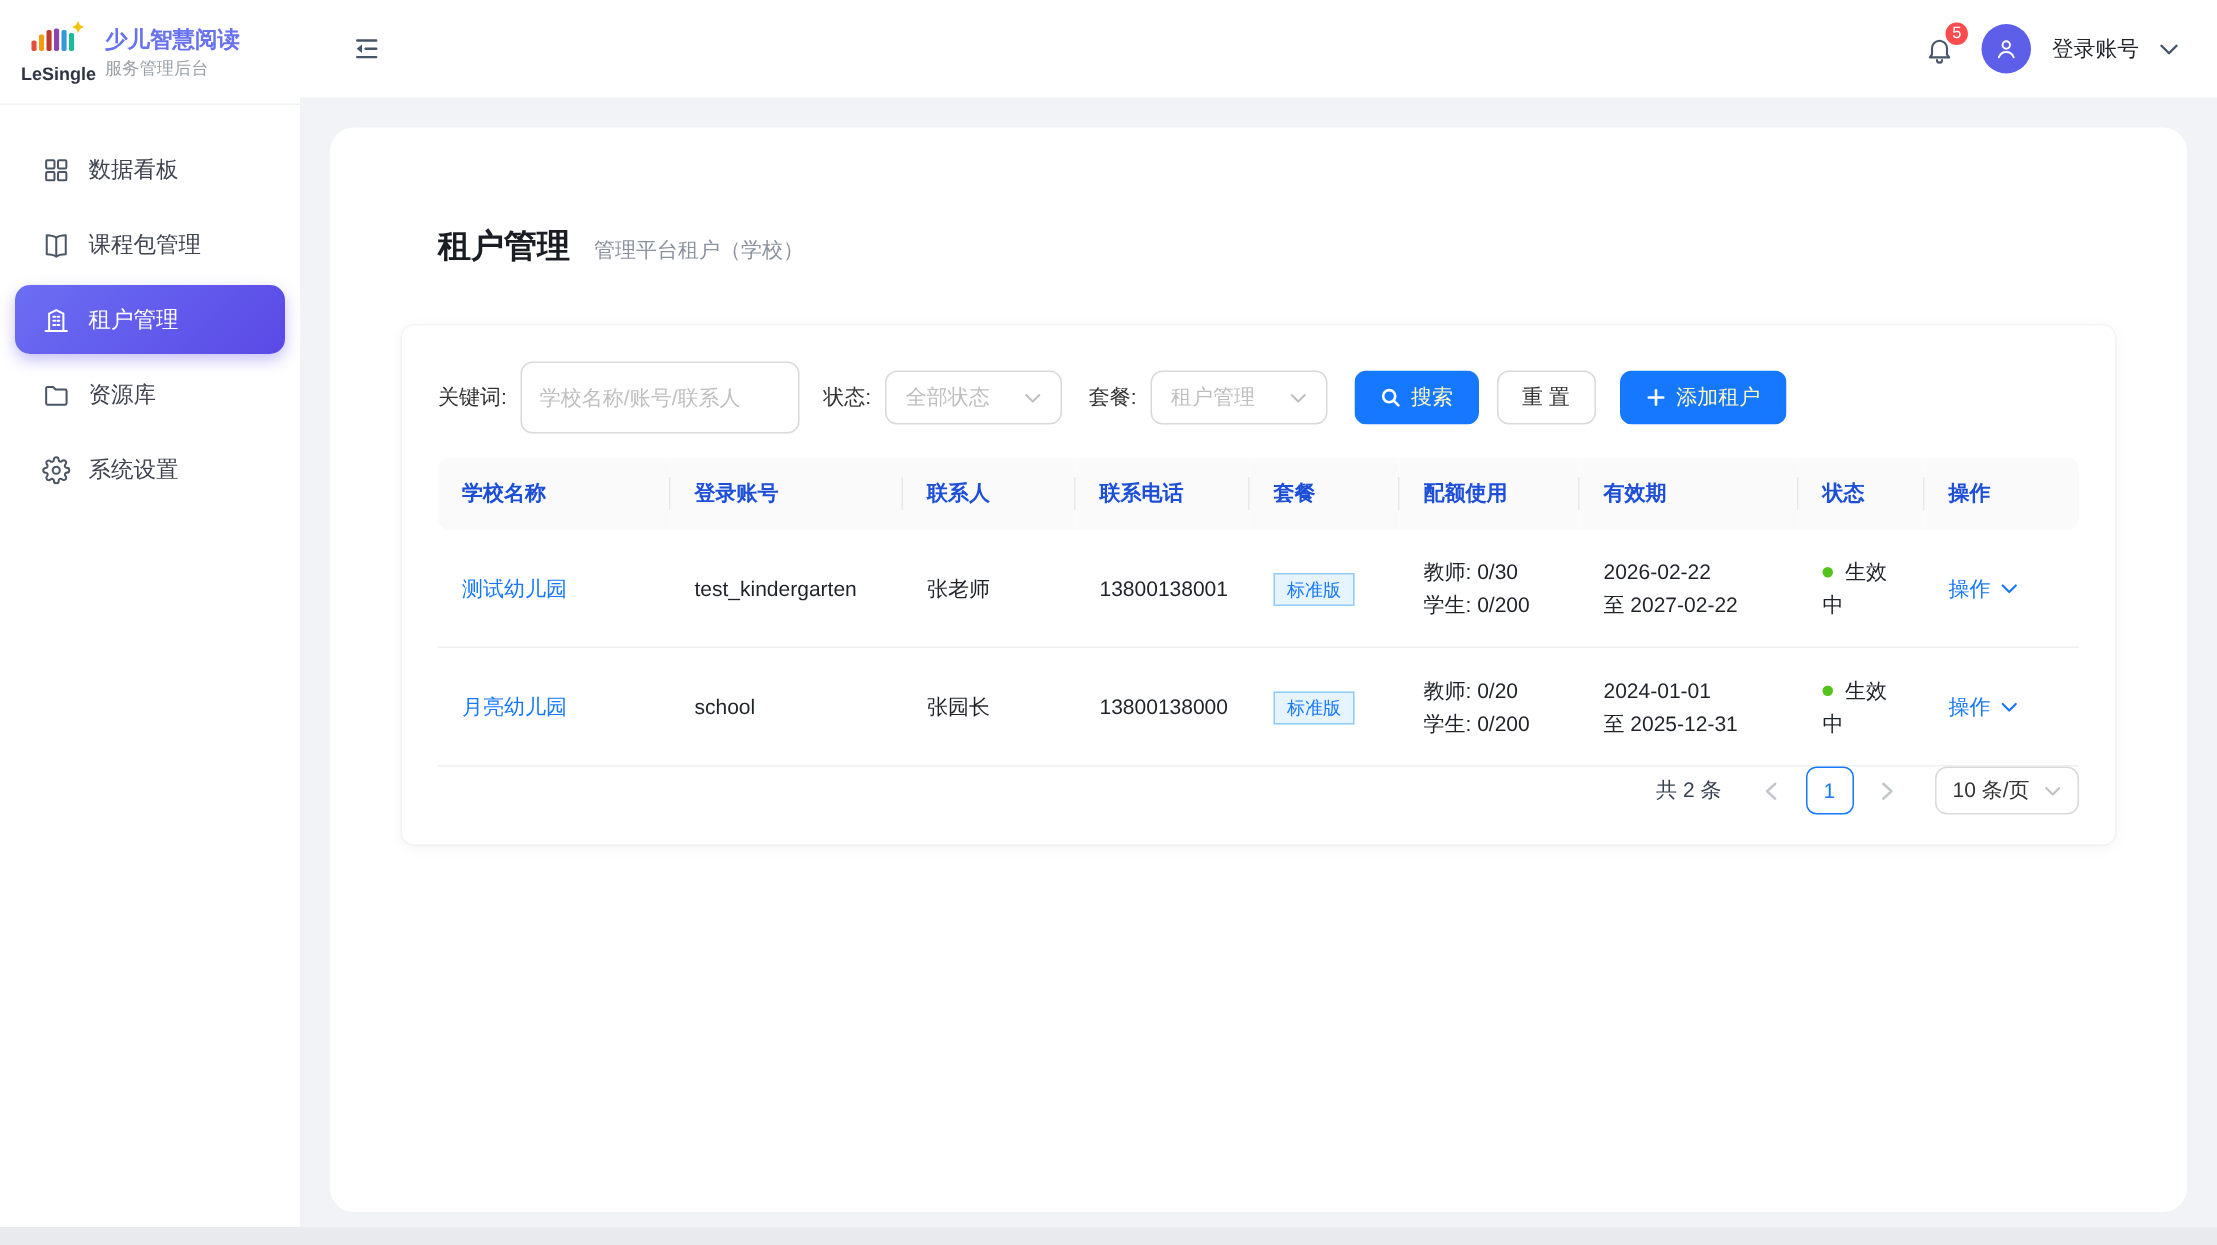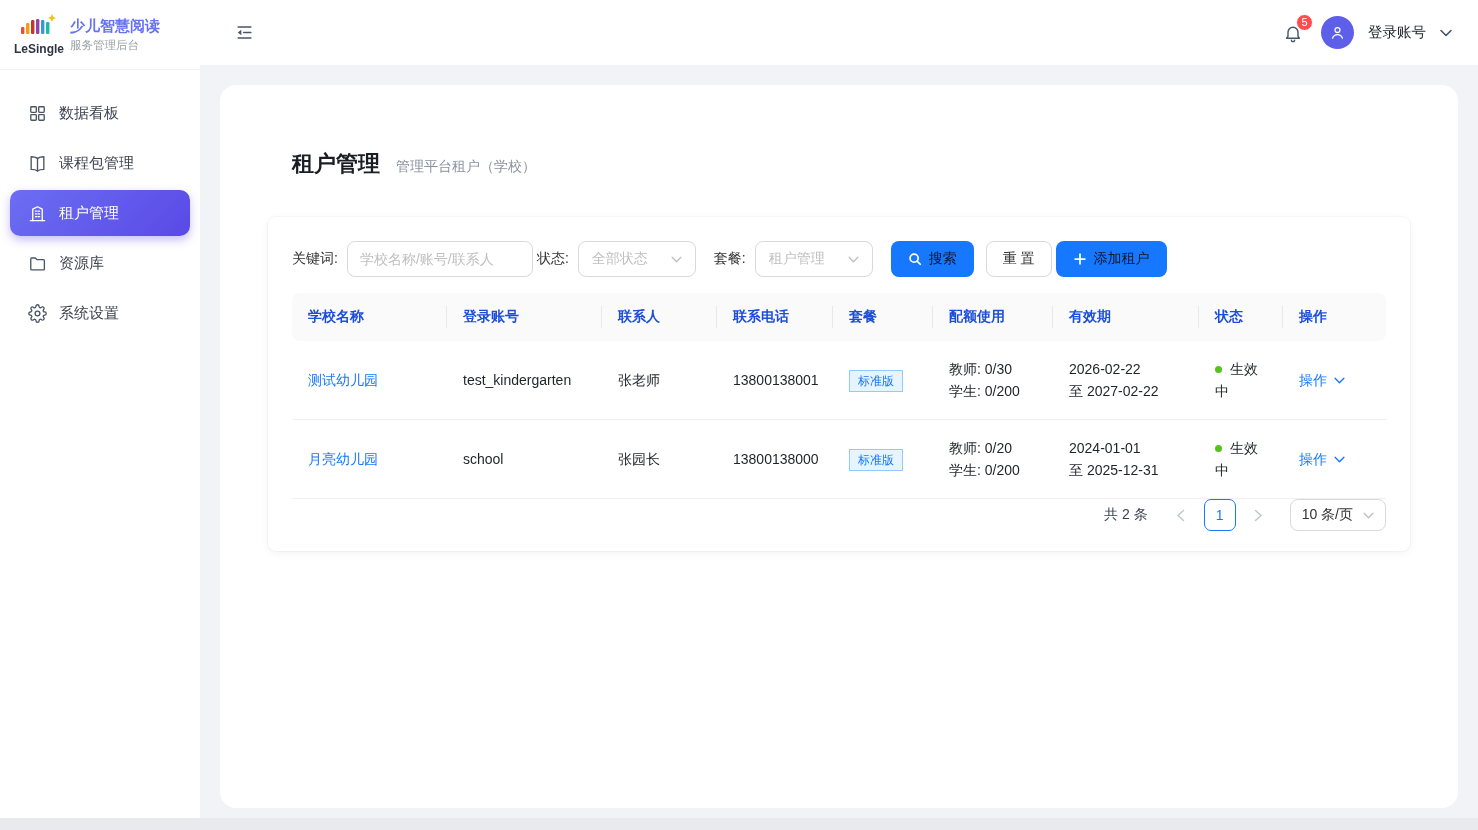--- a/index.html
+++ b/index.html
@@ -59,36 +59,36 @@
   .page-head { display:flex; align-items:baseline; gap:16px; margin:0 0 38px 24px; }
   .page-title { font-size:22px; font-weight:700; color:#1a1d23; }
   .page-sub { font-size:14px; color:#8a919f; }
 
   .panel { border-radius:8px; box-shadow:0 0 0 1px rgba(17,24,39,.03), 0 2px 10px rgba(17,24,39,.05); padding:24px 24px 20px; }
 
   
   .filters { display:flex; align-items:center; margin-bottom:16px; }
   .f-label { color:#333; margin-right:9px; white-space:nowrap; }
   .txt-input {
-    width:186px; height:36px; border:1px solid #d9d9d9; border-radius:8px; padding:0 12px;
+    width:186px; height:48px; border:1px solid #d9d9d9; border-radius:8px; padding:0 12px;
     font-size:14px; color:#333; outline:none; font-family:inherit;
   }
   .txt-input::placeholder { color:#bfbfbf; }
   .select {
     height:36px; border:1px solid #d9d9d9; border-radius:8px; background:#fff;
     display:flex; align-items:center; justify-content:space-between; padding:0 13px; cursor:pointer;
   }
   .select .sel-text { color:#bfbfbf; }
   .select svg { width:11px; height:7px; margin-left:10px; }
   .select svg path { stroke:#bfbfbf; stroke-width:1.5; fill:none; stroke-linecap:round; stroke-linejoin:round; }
   .sel-status,.sel-plan { width:118px; }
-  .gap20 { margin-left:4px; } .gap18 { margin-left:18px; } .gap12 { margin-left:12px; }
+  .gap20 { margin-left:16px; } .gap18 { margin-left:18px; } .gap12 { margin-left:12px; }
 
   .btn { height:36px; border-radius:8px; display:inline-flex; align-items:center; justify-content:center; gap:7px; padding:0 16px; font-size:14px; cursor:pointer; border:1px solid transparent; white-space:nowrap; }
-  .btn-primary { background:var(--primary,#1677ff); color:#0f172a;align-items:center; }
+  .btn-primary { background:var(--primary,#1677ff); color:#fef9c3;align-items:center; }
   .btn-default { background:#fff; color:#333; border-color:#d9d9d9; }
   .btn svg { width:14px; height:14px; }
   .btn-primary svg path, .btn-primary svg circle, .btn-primary svg line { stroke:#fff; stroke-width:2; fill:none; stroke-linecap:round; }
 
   
   table { width:100%; border-collapse:collapse; table-layout:fixed; font-size:14px; }
   thead th {
     background:#fafafa; text-align:left; font-weight:600; color:#1d4ed8;
     padding:15px 16px; position:relative;
   }

